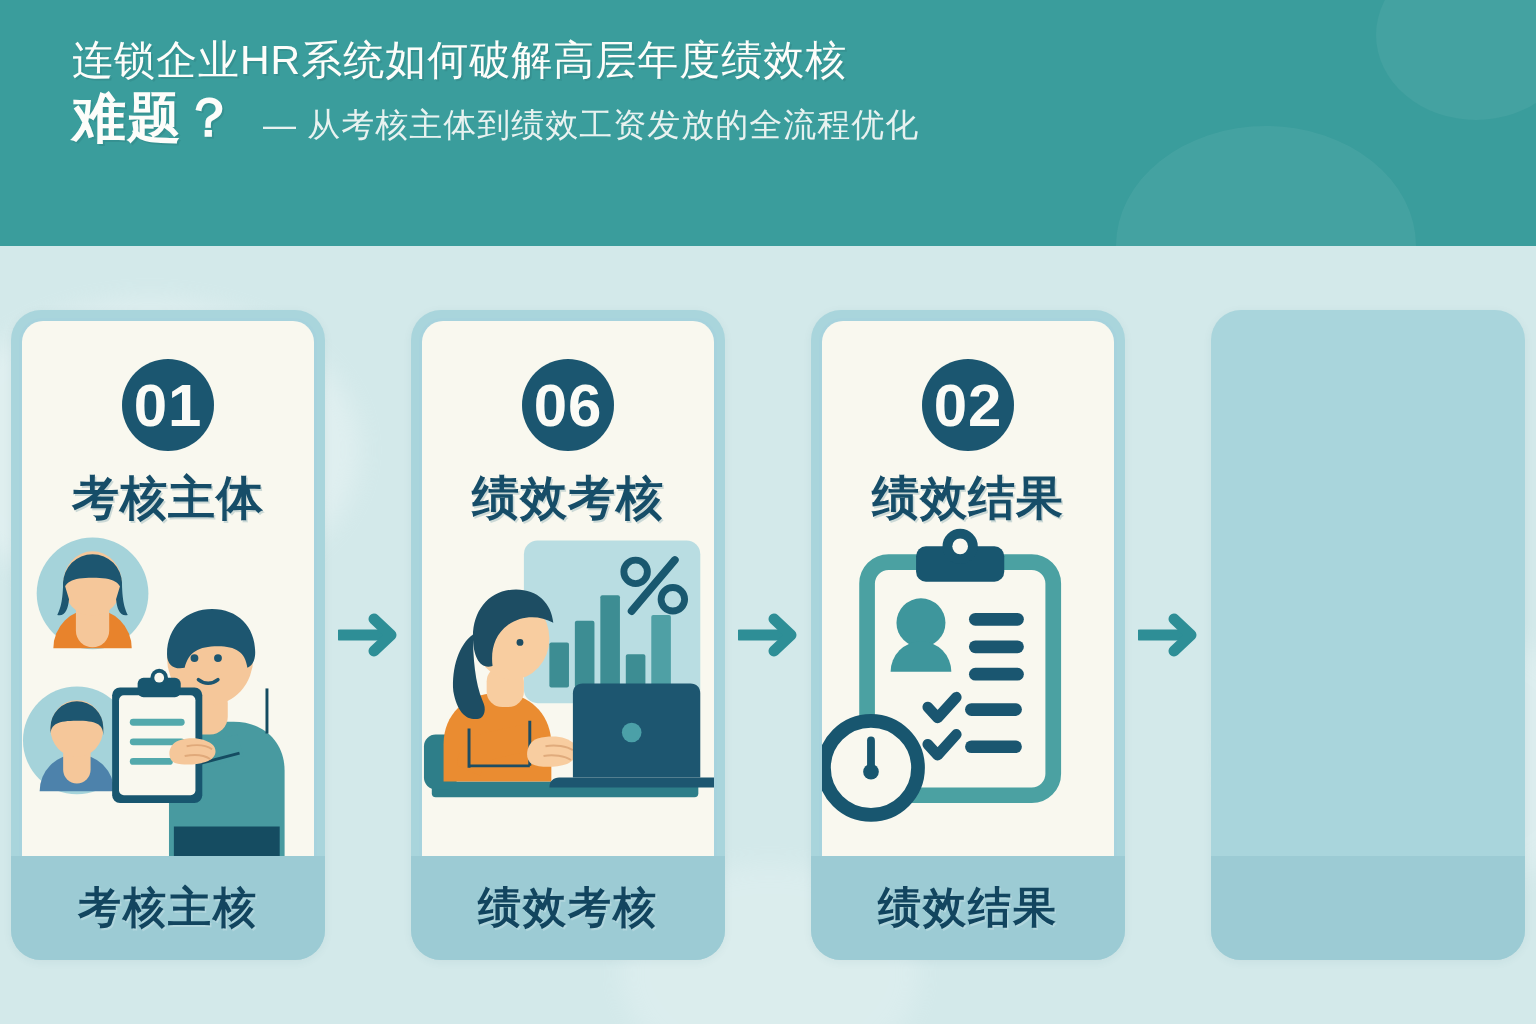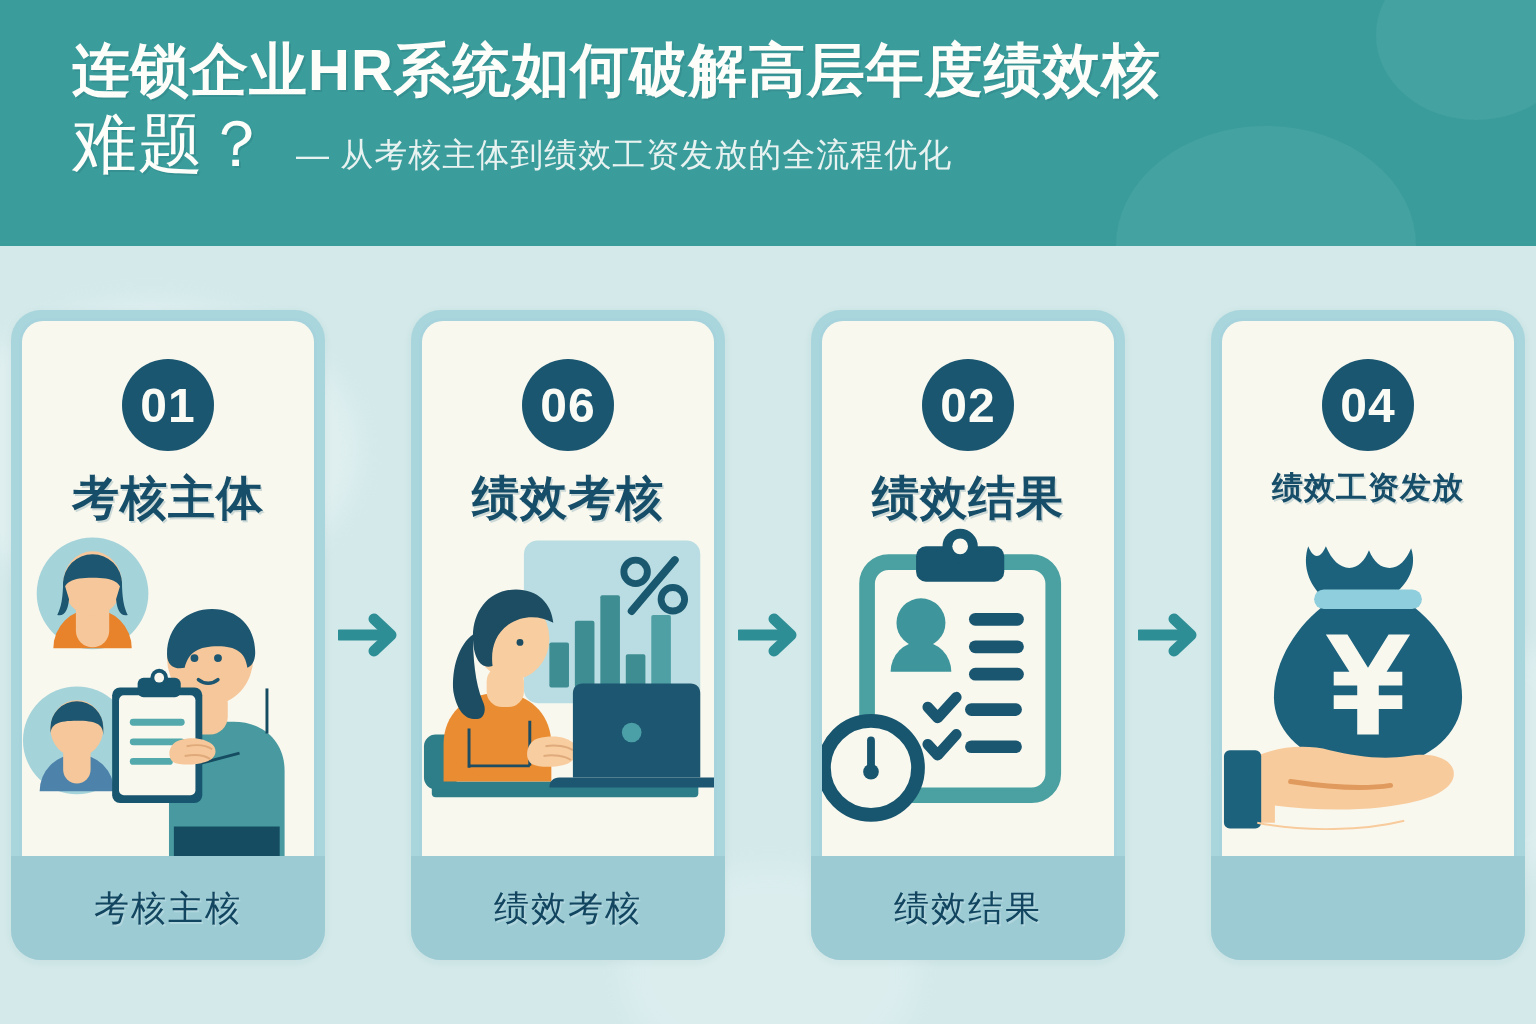--- a/index.html
+++ b/index.html
@@ -42,38 +42,38 @@
     position: absolute;
     border-radius: 50%;
     background: #ffffff;
     opacity: .055;
   }
   .header .hb1 { width: 300px; height: 240px; right: 120px; bottom: -120px; }
   .header .hb2 { width: 200px; height: 170px; right: -40px; top: -50px; opacity:.05; }
 
   .title {
     position: relative;
-    font-size: 58px;
-    font-weight: bold;
+    font-size: 41px;
+    font-weight: normal;
     color: #fdfdfa;
     line-height: 1.18;
     letter-spacing: 1px;
     max-width: 1400px;
     text-shadow: 2px 2px 0 rgba(0,0,0,.07);
   }
   .subrow {
     position: relative;
     display: flex;
     align-items: baseline;
     gap: 26px;
     margin-top: 2px;
   }
   .title-line2 {
-    font-size: 65px;
-    font-weight: normal;
+    font-size: 54px;
+    font-weight: bold;
     color: #fdfdfa;
     letter-spacing: 1px;
     line-height: 1.18;
     text-shadow: 2px 2px 0 rgba(0,0,0,.07);
   }
   .subtitle {
     font-size: 33px;
     font-weight: normal;
     color: #f0f6f4;
     letter-spacing: 1px;
@@ -111,21 +111,21 @@
     border-radius: 24px 24px 0 0;
     border: 3px solid #a7d3dd;
     border-bottom: none;
     overflow: hidden;
   }
   .badge {
     width: 92px; height: 92px;
     border-radius: 50%;
     background: #1b5670;
     color: #fbfbf6;
-    font-size: 48px;
+    font-size: 60px;
     font-weight: bold;
     display: flex;
     align-items: center;
     justify-content: center;
     margin: 38px auto 0;
     letter-spacing: 1px;
   }
   .card-title {
     margin-top: 16px;
     text-align: center;
@@ -148,22 +148,22 @@
   .card-footer {
     position: absolute;
     left: 0; right: 0; bottom: 0;
     height: 104px;
     display: flex;
     align-items: center;
     justify-content: center;
     border-radius: 0 0 30px 30px;
   }
   .card-footer span {
-    font-size: 35px;
-    font-weight: normal;
+    font-size: 43px;
+    font-weight: bold;
     color: #12455f;
     letter-spacing: 2px;
     text-shadow: 1.5px 1.5px 0 rgba(255,255,255,.22);
   }
 
   .arrow {
     flex: 0 0 86px;
     height: 650px;
     display: flex;
     align-items: center;
@@ -345,40 +345,18 @@
   </div>
 
   <div class="arrow">
     <svg viewBox="0 0 60 46">
       <path d="M2 23h42" stroke="#2e8e96" stroke-width="11" stroke-linecap="round" fill="none"></path>
       <path d="M36 7l17 16-17 16" stroke="#2e8e96" stroke-width="11" stroke-linecap="round" stroke-linejoin="round" fill="none"></path>
     </svg>
   </div>
 
   <div class="card">
-    <div class="card-inner">
-      <div class="badge">04</div>
-      <div class="card-title small">绩效工资发放</div>
-      <div class="art">
-        <svg viewBox="0 0 298 330" preserveAspectRatio="xMidYMax meet">
-
-          <path d="M106 14c6 14 14 22 24 22 9 0 16-8 20-18 5 12 12 18 21 18 10 0 17-8 22-20 6 18-2 34-16 46h-78C88 50 82 32 88 14c4 10 11 16 18 0z" fill="#1c627d"></path>
-
-          <path d="M107 72h84c30 22 54 58 54 96 0 40-40 72-96 72s-96-32-96-72c0-38 24-74 54-96z" fill="#1c627d"></path>
-
-          <rect x="94" y="58" width="110" height="20" rx="10" fill="#8fcedc"></rect>
-
-          <path d="M128 104l21 34 21-34h22l-24 38h16v14h-24v10h24v14h-24v26h-22v-26h-24v-14h24v-10h-24v-14h16l-24-38z" fill="#f9f8ef"></path>
-
-          <path d="M36 228c22-10 50-12 74-6 26 6 52 10 80 6 24-4 42 2 46 14 4 14-12 26-38 32-40 10-98 12-162 2z" fill="#f8cb9c"></path>
-          <path d="M36 226h18v70H36z" fill="#f8cb9c"></path>
-          <rect x="2" y="222" width="38" height="80" rx="6" fill="#1c627d"></rect>
-          <path d="M36 296c48 10 110 8 150-2" stroke="#f8cb9c" stroke-width="2" fill="none"></path>
-          <path d="M70 254c40 6 76 8 102 4" stroke="#e09a5e" stroke-width="5" fill="none" stroke-linecap="round"></path>
-        </svg>
-      </div>
-    </div>
     <div class="card-footer" style="background:#9ccbd4">
       <span></span>
     </div>
   </div>
 
 </div>
 
 </body></html>

